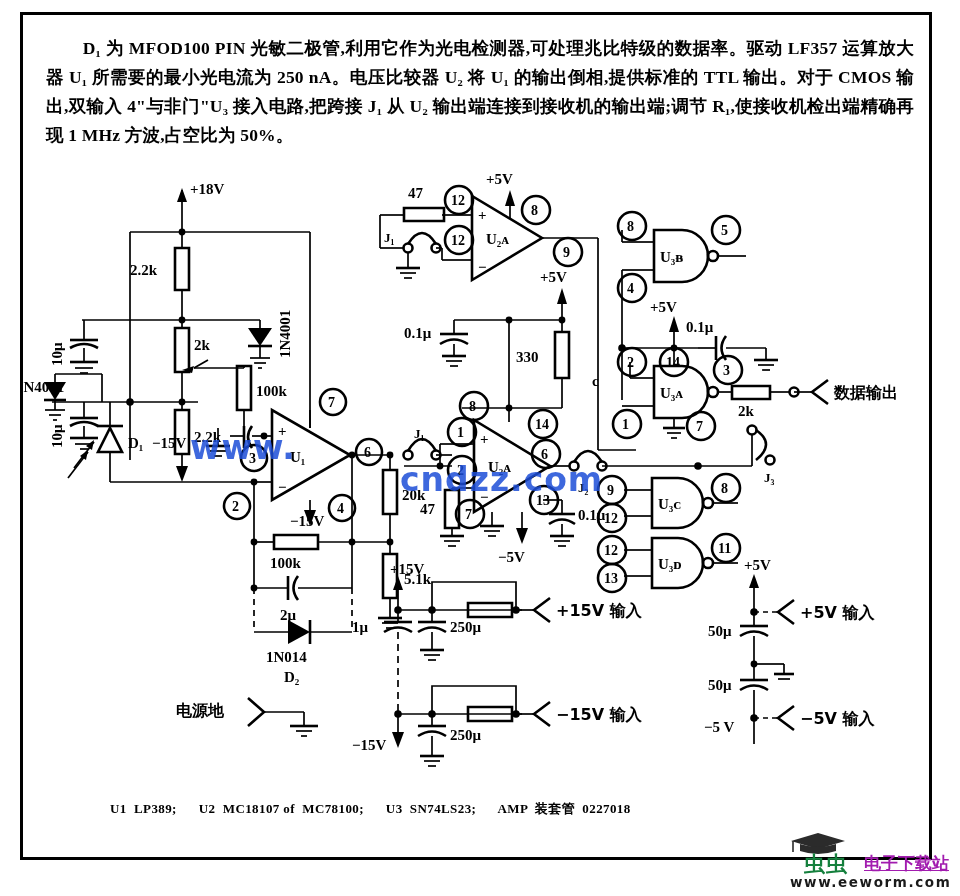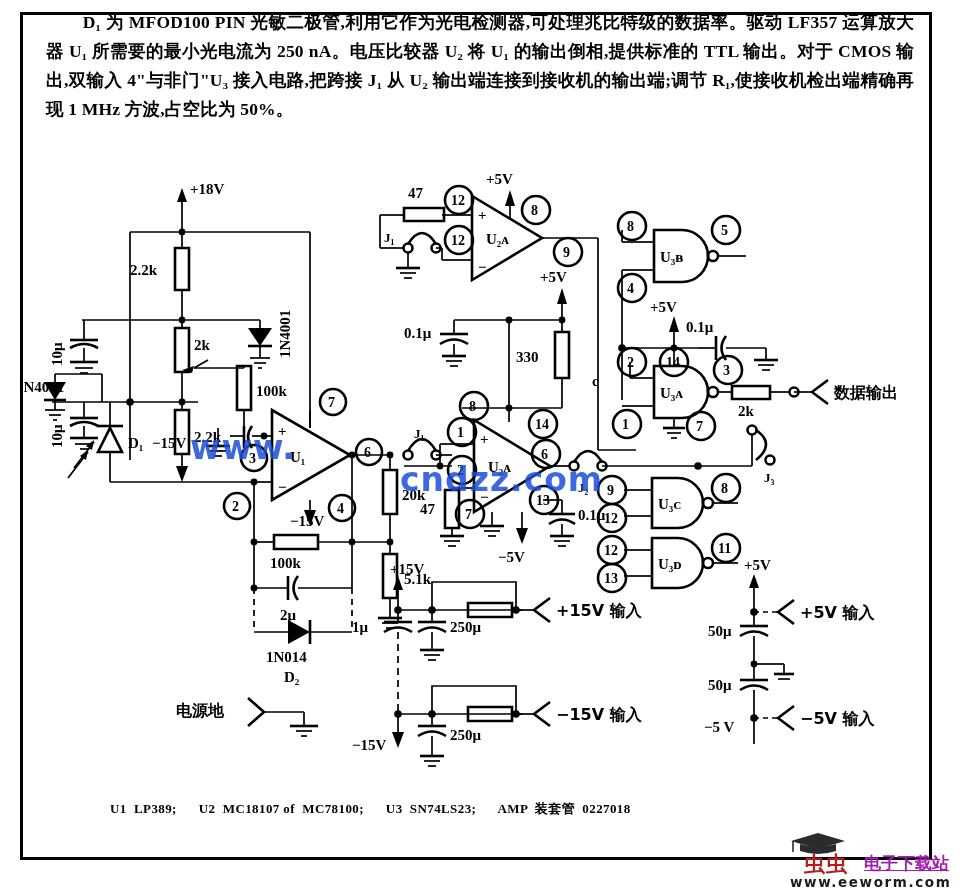--- a/index.html
+++ b/index.html
@@ -21,21 +21,21 @@
     top: 12px;
     width: 912px;
     height: 848px;
     border: 3px solid #000;
     box-sizing: border-box;
   }
   
   #desc {
     position: absolute;
     left: 46px;
-    top: 8px;
+    top: 34px;
     width: 868px;
     font-size: 17.5px;
     line-height: 29px;
     letter-spacing: 0.2px;
     color: #000;
     text-align: justify;
     font-weight: 600;
   }
   #desc p { margin: 0; text-indent: 2.1em; }
 
@@ -73,21 +73,21 @@
   #logo .cap {
     position: absolute;
     left: 6px; top: 2px;
     width: 56px; height: 22px;
   }
   #logo .bugs {
     position: absolute;
     left: 20px; top: 20px;
     font-size: 21px;
     font-weight: 800;
-    color: #b91c1c;
+    color: #15803d;
     letter-spacing: 1px;
     font-family: "DejaVu Sans", sans-serif;
   }
   #logo .name {
     position: absolute;
     left: 80px; top: 22px;
     font-size: 17px;
     font-weight: 800;
     color: #a21caf;
     font-family: "DejaVu Sans", sans-serif;

